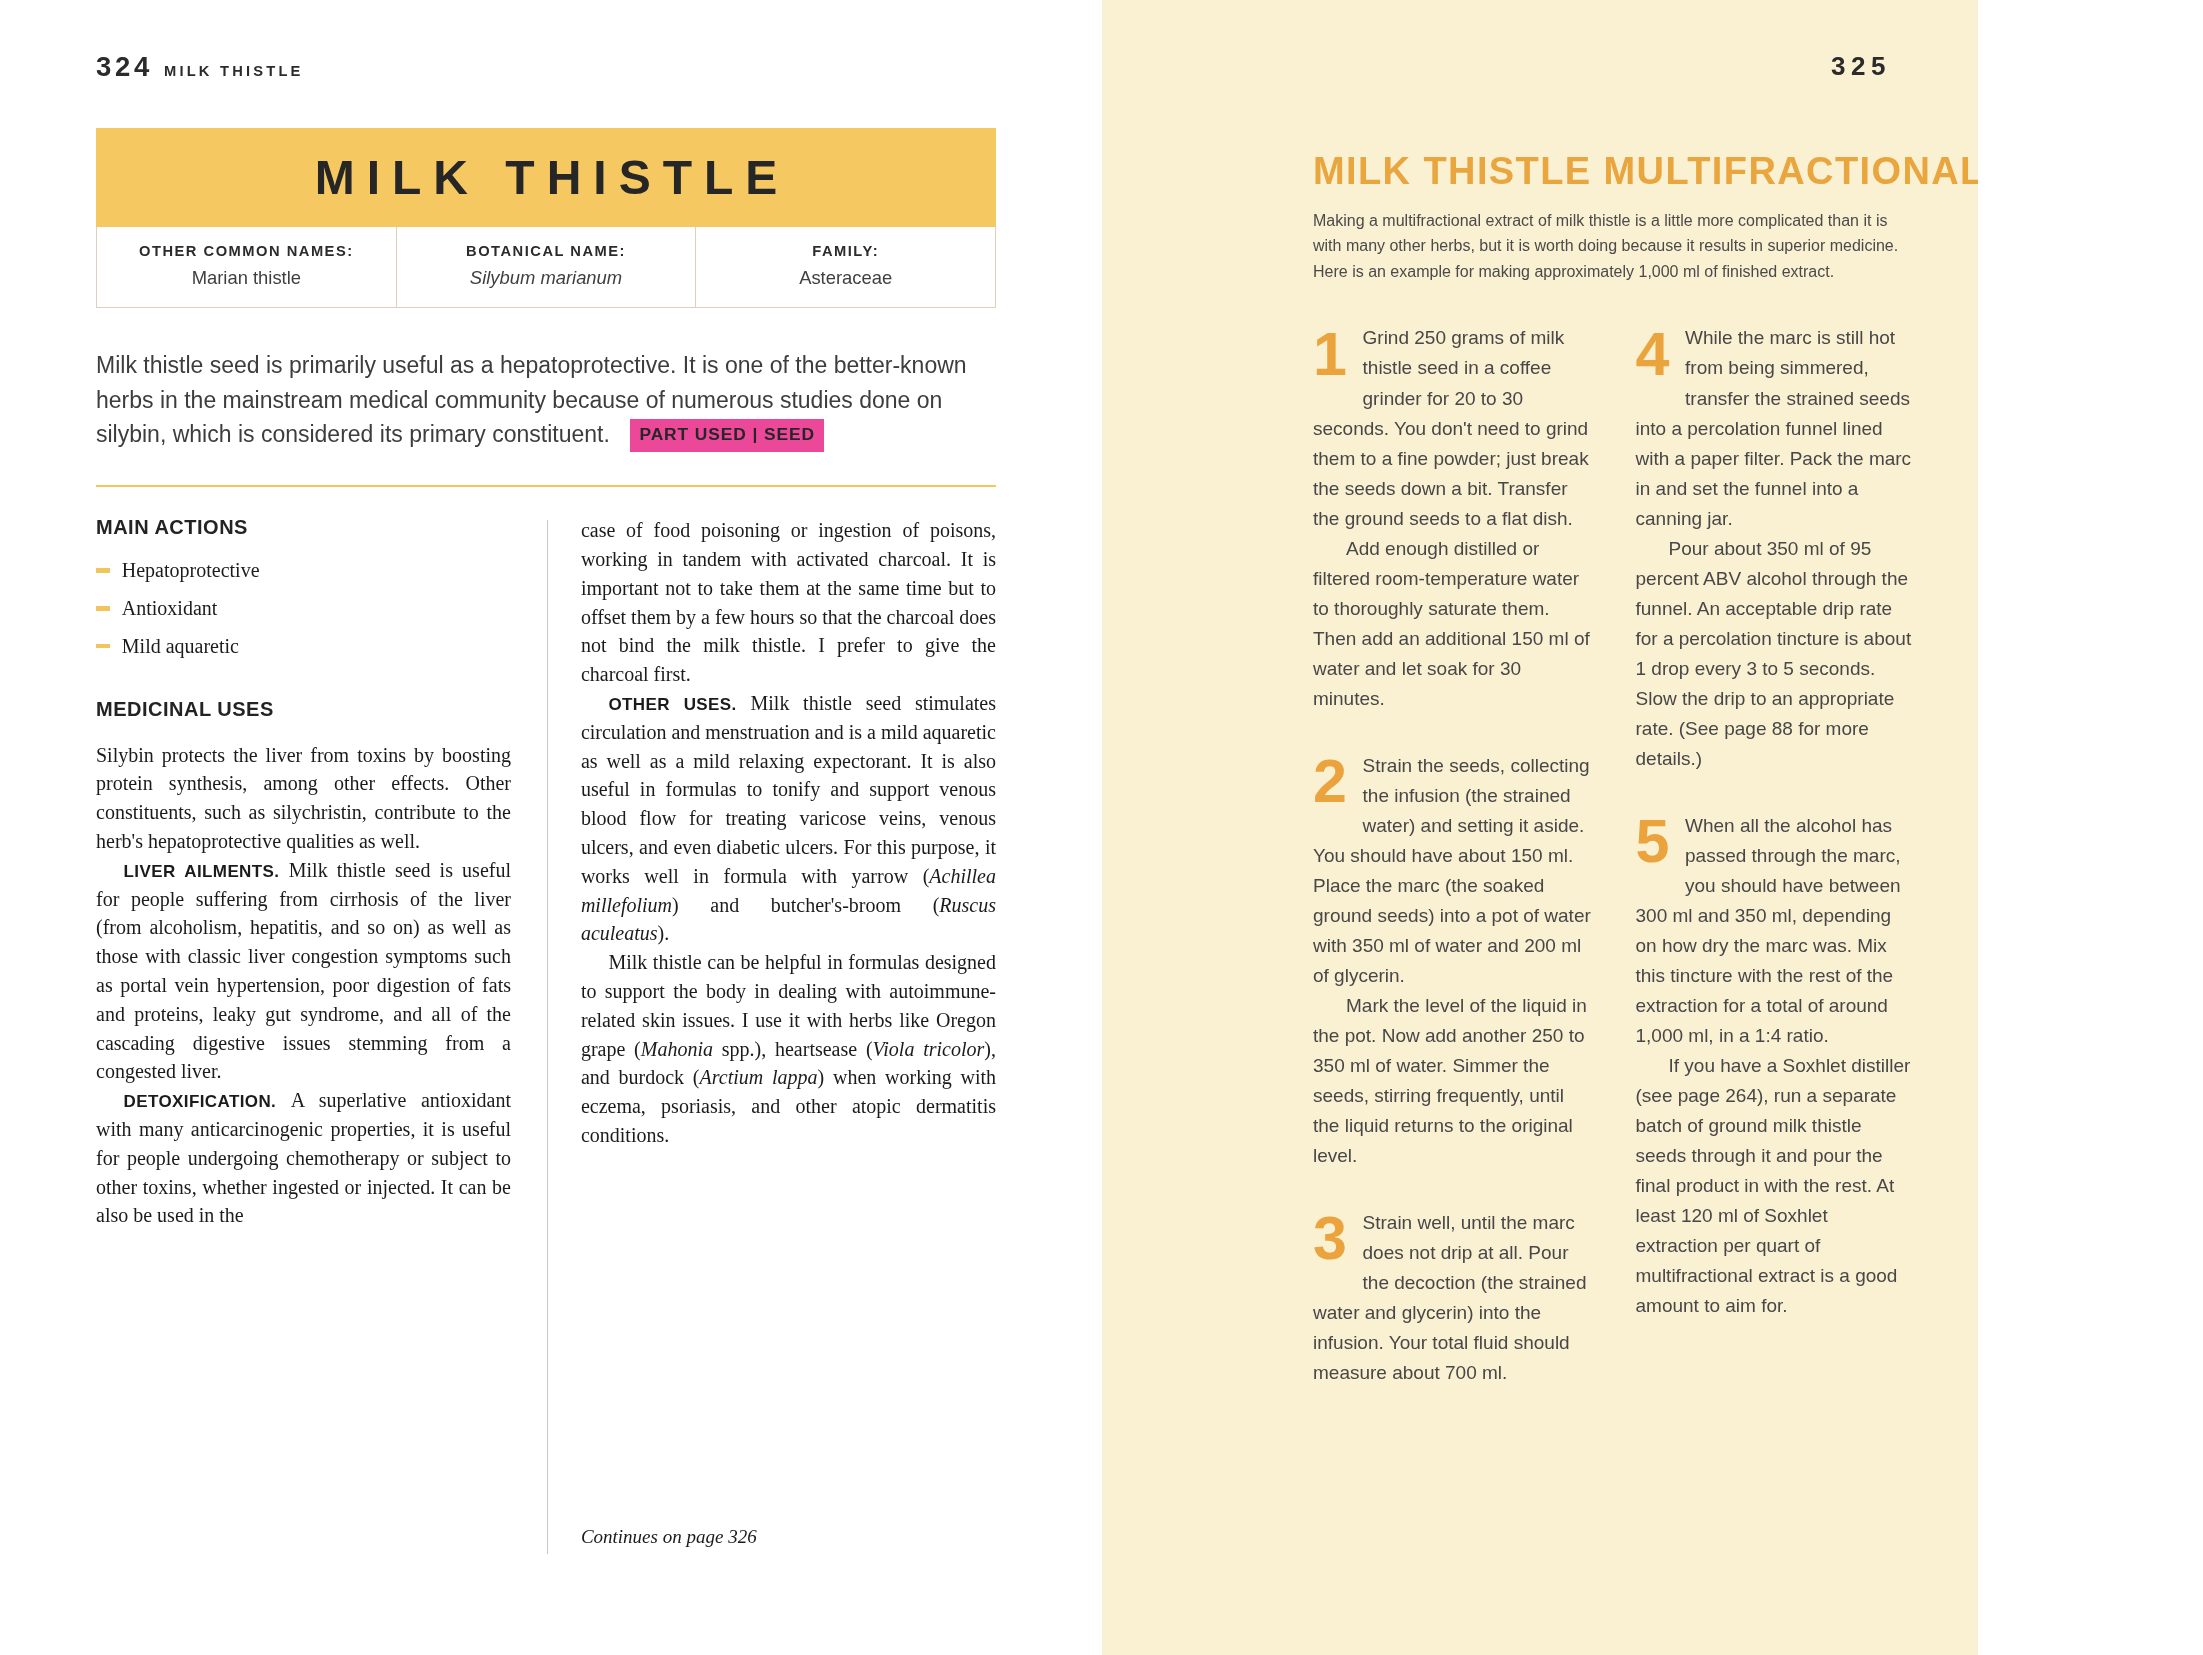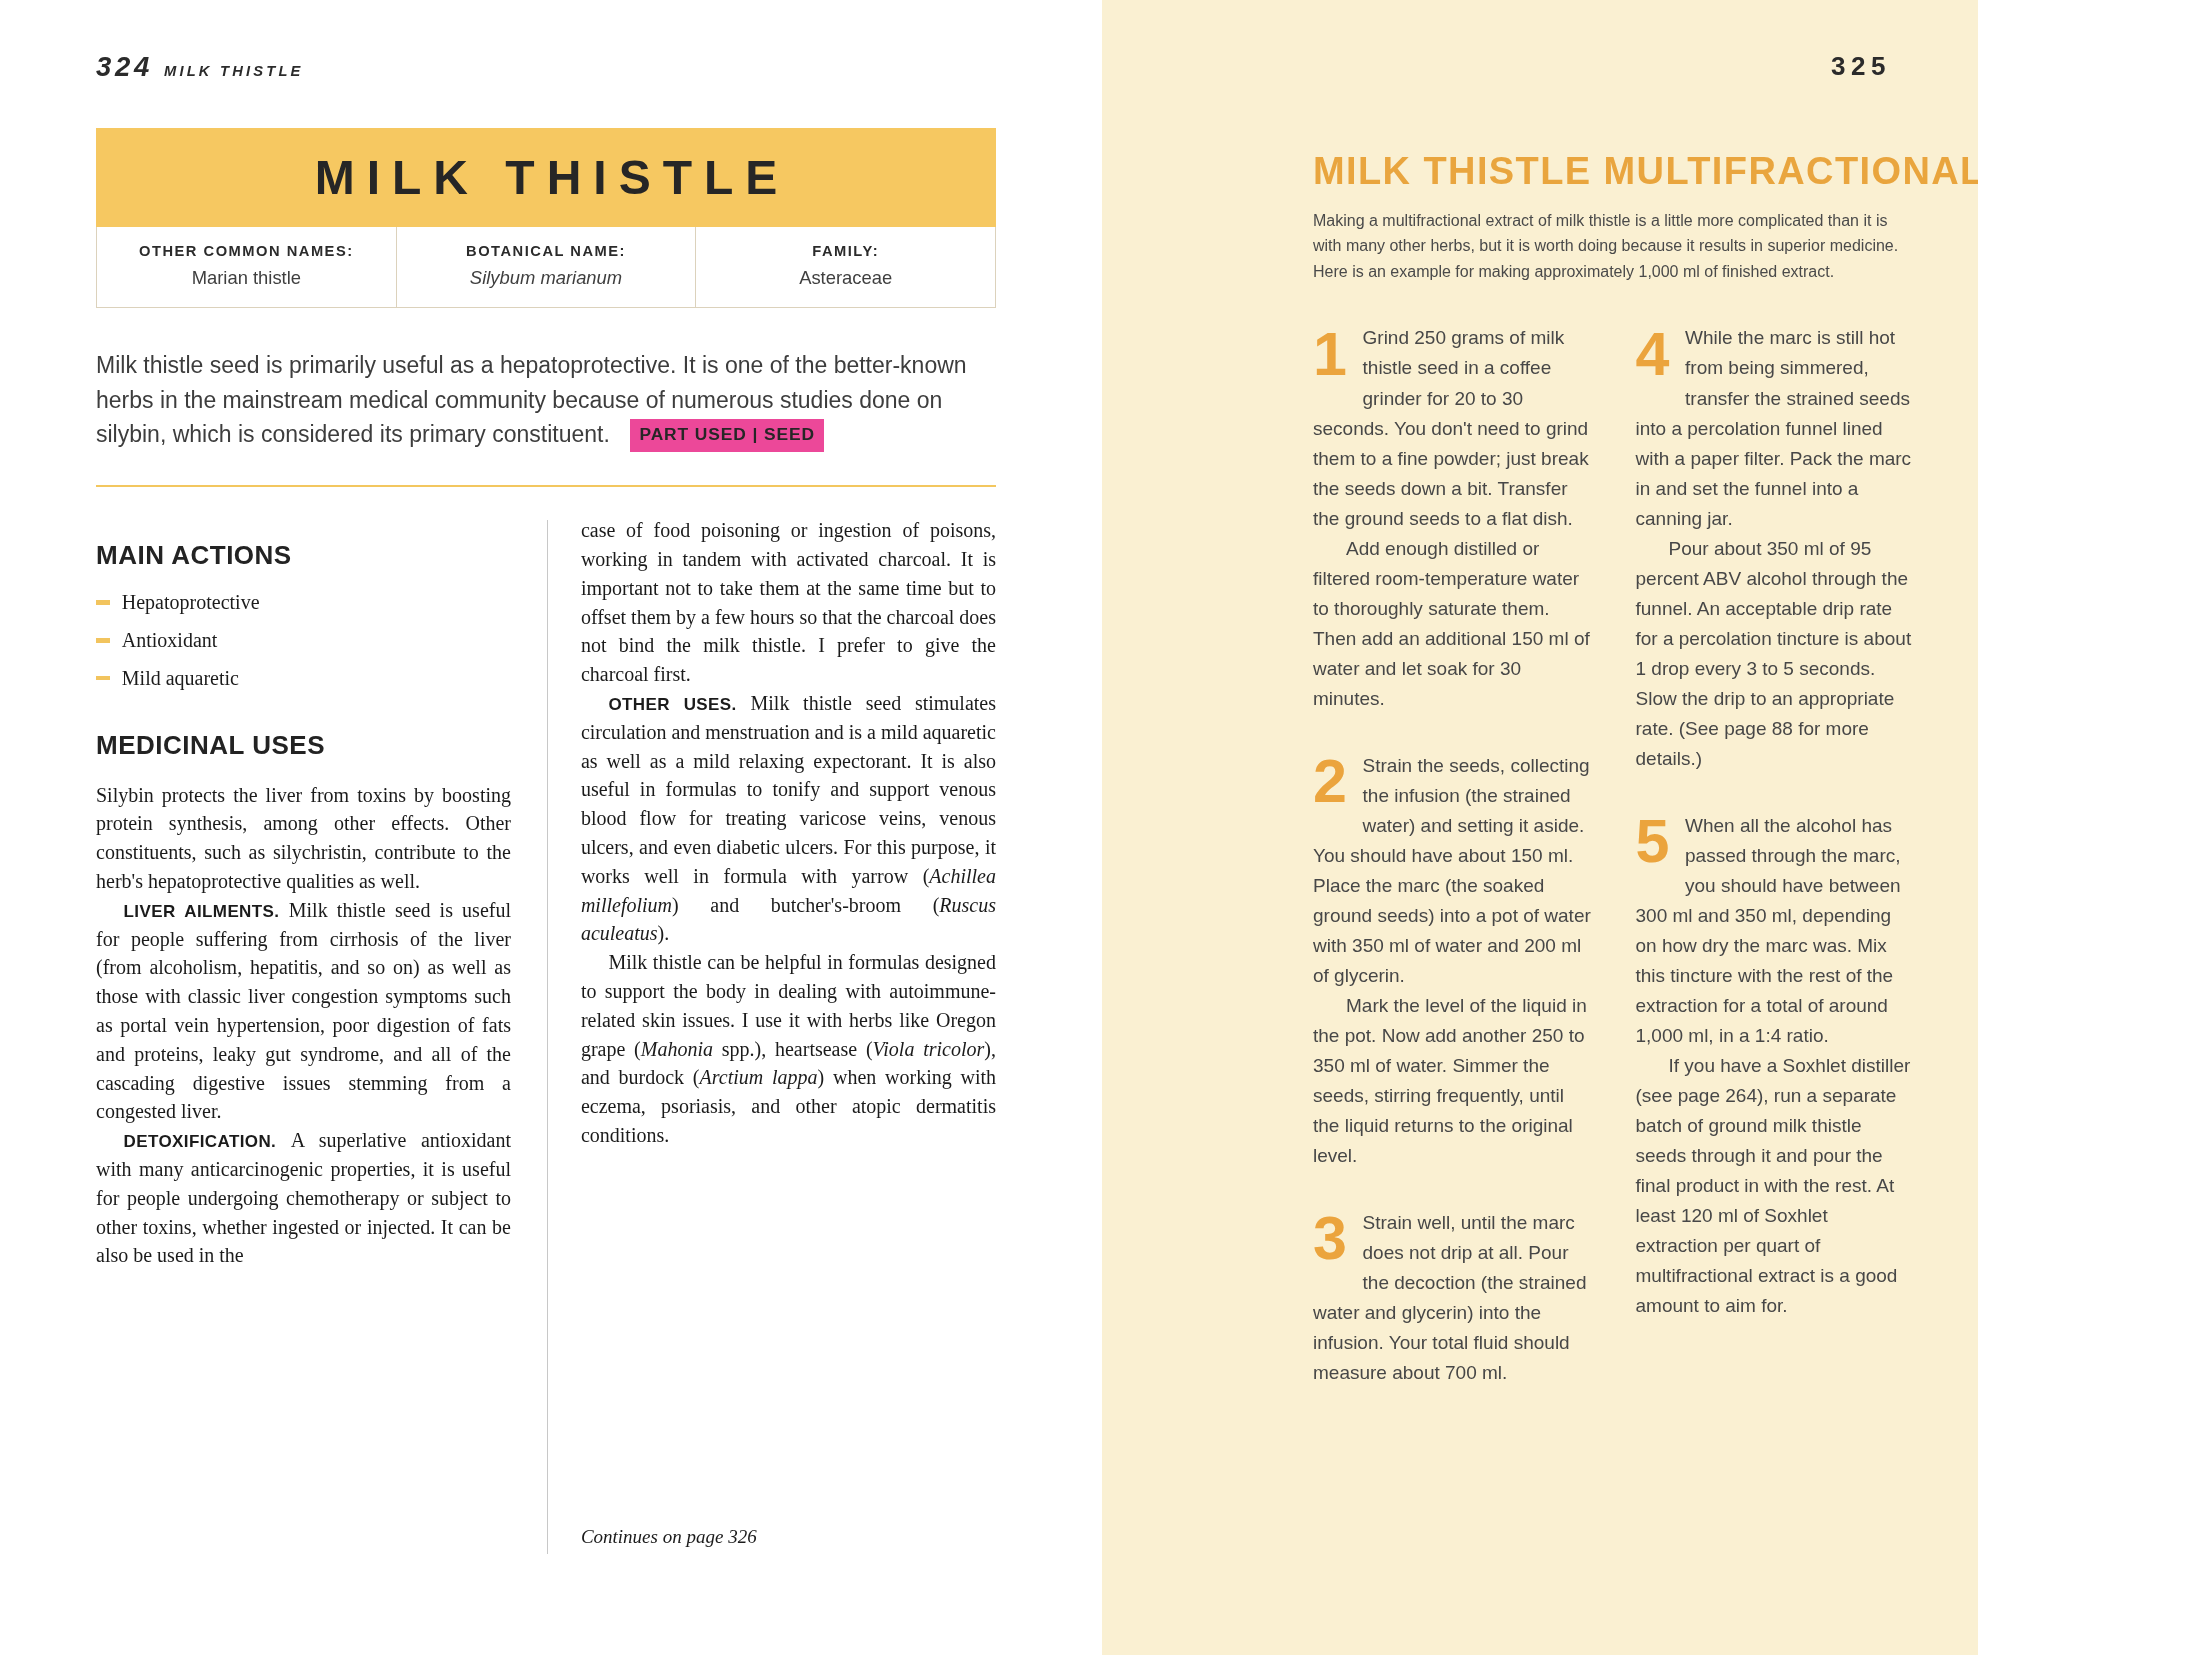--- a/index.html
+++ b/index.html
@@ -2,21 +2,21 @@
 <html style="font-size:14.7px"><head>
 <meta charset="utf-8">
 <style>
   * { margin:0; padding:0; box-sizing:border-box; }
   html,body { width:2204px; height:1656px; }
   body { font-family:"Liberation Sans",sans-serif; display:flex; overflow:hidden; background:#fff; }
   .page { height:1656px; overflow:hidden; position:relative; }
 
   
   .page-left { width:1102px; background:#ffffff; padding:51px 106px 0 96px; }
-  .running-head { display:flex; align-items:baseline; gap:11px; height:29px;font-style:italic; }
+  .running-head { display:flex; align-items:baseline; gap:11px; height:29px; }
   .page-num-left { font-size:27.5px; font-weight:bold; letter-spacing:3.7px; color:#2b2b2b; }
   .running-title { font-size:14.7px; font-weight:bold; letter-spacing:3.2px; color:#2b2b2b; }
 
   .monograph-box { margin-top:48px; }
   .banner { height:99px; background:#F6C861; display:flex; align-items:center; justify-content:center; }
   .banner-title { font-size:48px; font-weight:bold; letter-spacing:12px; text-indent:12px; color:#262626; }
   .info-table { display:flex; border:0.9px solid #DCD2BC; border-top:none; }
   .info-cell { flex:1; text-align:center; padding:15.6px 9.2px 18.4px; }
   .info-cell + .info-cell { border-left:0.9px solid #DCD2BC; }
   .info-label { font-size:14.7px; font-weight:bold; letter-spacing:1.5px; color:#2b2b2b; margin-bottom:8.3px; }
@@ -27,21 +27,21 @@
   .part-used-badge { display:inline-block; background:#ec4899; font-weight:bold; font-size:17.4px;
     letter-spacing:0.9px; color:#262626; padding:2.8px 9.2px 4.6px; margin-left:14px; vertical-align:1.8px; }
 
   .gold-rule { margin-top:33px; border-top:2.8px solid #F3C75F; }
 
   .columns { margin-top:29px; display:flex; height:1056px; }
   .col-a { width:415px; }
   .col-divider { width:0.9px; background:#C8C8C8; margin:3.7px 33px 18.4px 36px; }
   .col-b { flex:1; display:flex; flex-direction:column; }
 
-  .section-heading { font-size:26px; font-weight:bold; letter-spacing:0.5px; color:#232323; margin-bottom:20px;margin-top:24px; }
+  .section-heading { font-size:20px; font-weight:bold; letter-spacing:0.5px; color:#232323; margin-bottom:20px; }
   .actions-list { list-style:none; margin-bottom:40px; }
   .actions-list li { font-family:"Liberation Serif",serif; font-size:20px; color:#1c1c1c;
     margin-bottom:14.7px; display:flex; align-items:center; }
   .dash { width:13.8px; height:4.6px; background:#F2C45E; margin-right:12px; flex:none; }
 
   .body-para { font-family:"Liberation Serif",serif; font-size:20px; line-height:1.44;
     color:#1b1b1b; text-align:justify; }
   .pind { text-indent:27.5px; }
   .seg-lead { font-family:"Liberation Sans",sans-serif; font-weight:bold; font-size:17px; letter-spacing:0.4px; }
   .seg-italic { font-style:italic; }

